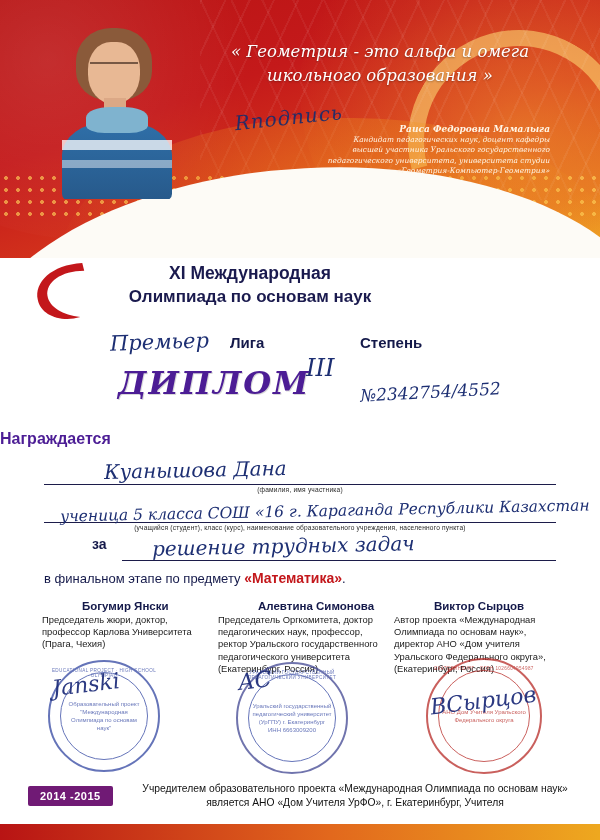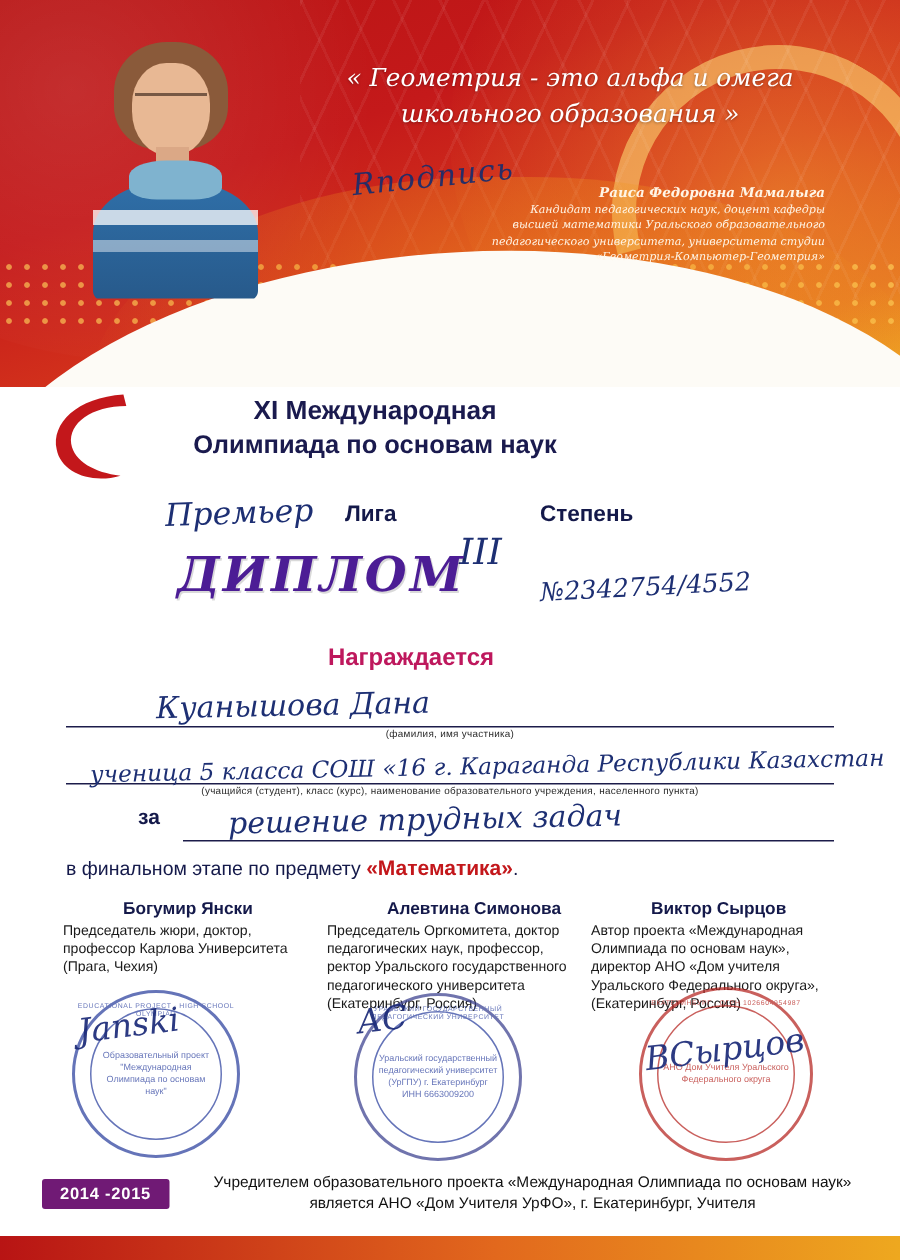--- a/index.html
+++ b/index.html
@@ -313,24 +313,23 @@
     font-size: 17px;
     color: #1d2f73;
     transform: rotate(-3deg);
   }
 
   
   .awarded {
     position: absolute;
     left: 0; top: 430px;
     width: 548px;
-    text-align: center;
     font-size: 16px;
     font-weight: bold;
-    color: #be185d;
+    color: #4c1d95;
   }
 
   
   .line-block {
     position: absolute;
     left: 44px;
     width: 512px;
   }
   .fill-line {
     position: relative;
@@ -513,21 +512,21 @@
     <div class="scarf"></div>
   </div>
 
   <div class="quote-block">
     <div class="quote-line">« Геометрия - это альфа и омега</div>
     <div class="quote-line">школьного образования »</div>
     <div class="quote-signature">Rподпись</div>
     <div class="quote-credits">
       <div class="name">Раиса Федоровна Мамалыга</div>
       <div>Кандидат педагогических наук, доцент кафедры</div>
-      <div>высшей математики Уральского образовательного</div>
+      <div>высшей участника Уральского государственного</div>
       <div>педагогического университета, университета студии</div>
       <div>«Геометрия-Компьютер-Геометрия»</div>
     </div>
   </div>
 
   <div class="header-row">
     <svg class="hdr-swoosh" viewBox="0 0 60 66">
       <path d="M52 4 C20 6, 2 24, 6 42 C9 58, 30 66, 50 60 C32 58, 18 50, 16 38 C14 24, 30 12, 54 12 Z" fill="#c3171b"></path>
     </svg>
     <div class="olympiad-title">

